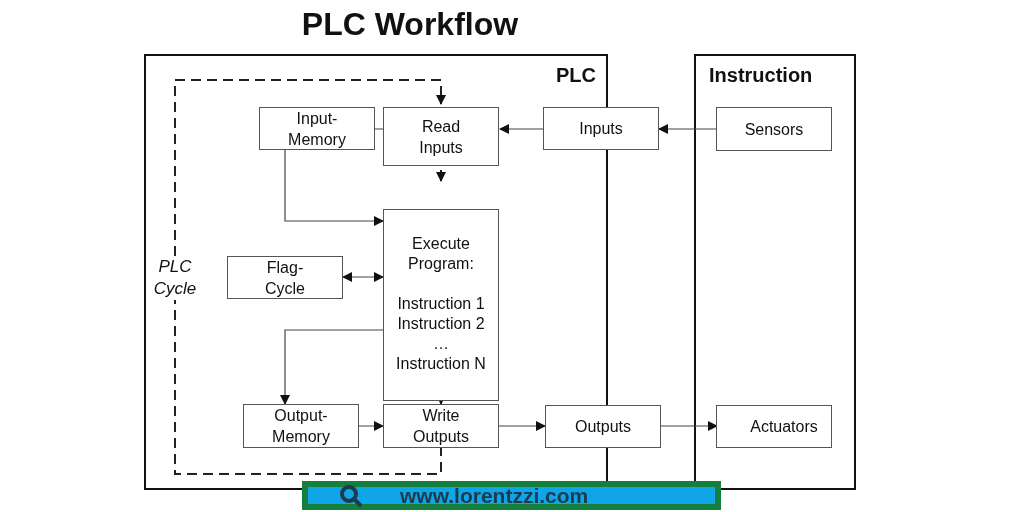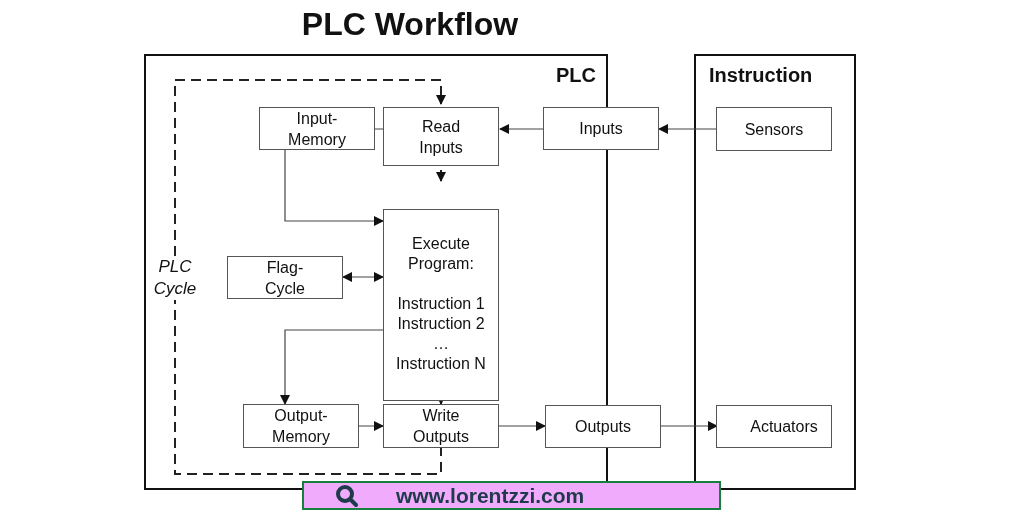--- a/index.html
+++ b/index.html
@@ -4,21 +4,21 @@
 <style>
   html, body { margin:0; padding:0; background:#ffffff; }
   body { width:1024px; height:512px; position:relative; overflow:hidden; font-family:"Liberation Sans", sans-serif; }
   .title { position:absolute; left:0; width:820px; top:6px; text-align:center; font-weight:bold; font-size:32px; color:#111; }
   .frame { position:absolute; border:2px solid #111; box-sizing:border-box; }
   .frame-label { position:absolute; font-weight:bold; font-size:20px; color:#111; }
   .box { position:absolute; border:1px solid #555; box-sizing:border-box; background:#fff; display:flex; align-items:center; justify-content:center; text-align:center; font-size:16px; line-height:21px; color:#111; white-space:pre-line; }
   .box.tall { align-items:flex-start; padding-top:24px; }
   svg.wires { position:absolute; left:0; top:0; }
   .cycle-label { position:absolute; font-style:italic; font-size:17px; line-height:22px; text-align:center; color:#111; background:#fff; white-space:pre-line; }
-  .banner { position:absolute; left:302px; top:481px; width:419px; height:29px; background:#f0abfc; border:2px solid #15803d; box-sizing:border-box; display:flex; align-items:center; }
+  .banner { position:absolute; left:302px; top:481px; width:419px; height:29px; background:#0ea5e9; border:6px solid #15803d; box-sizing:border-box; display:flex; align-items:center; }
   .banner-icon { margin-left:30px; width:28px; height:24px; }
   .banner-text { margin-left:34px; font-weight:bold; font-size:21px; color:#1f3a4a; }
 </style>
 </head>
 <body>
 
 <div class="title">PLC Workflow</div>
 
 <div class="frame" style="left:144px;top:54px;width:464px;height:436px;"></div>
 <div class="frame-label" style="left:556px;top:64px;">PLC</div>

